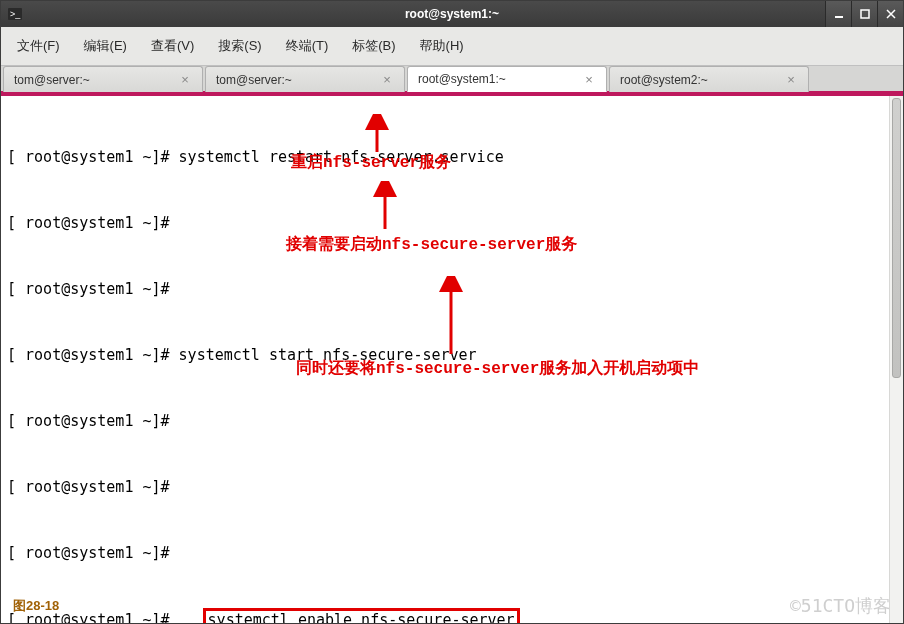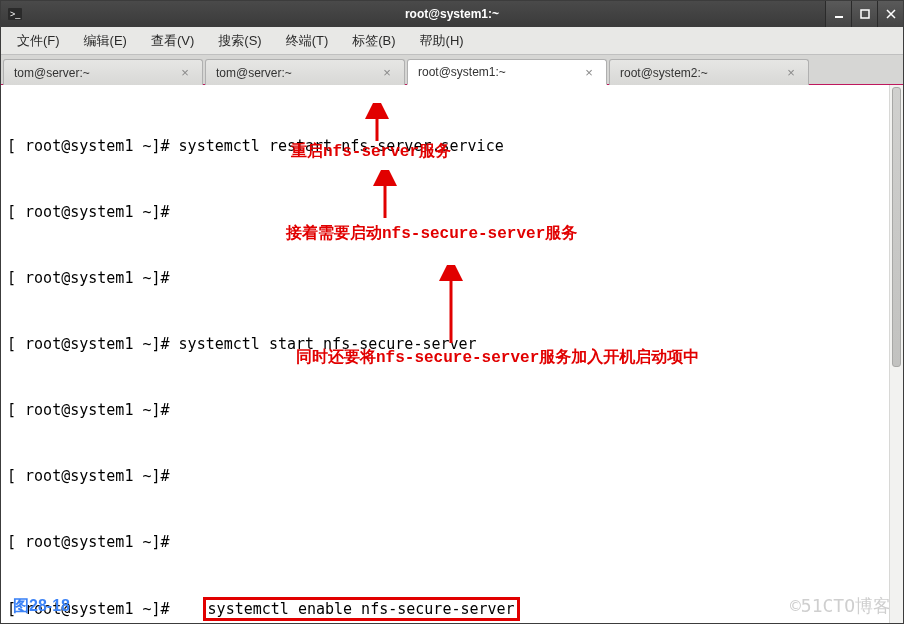--- a/index.html
+++ b/index.html
@@ -42,38 +42,38 @@
     }
     .tb-btn {
       width: 26px; height: 100%;
       background: linear-gradient(#5a5a5a,#444);
       border-left: 1px solid #2a2a2a;
       display: flex; align-items: center; justify-content: center;
       color: #fff; font-size: 11px;
     }
     .tb-btn svg { width: 10px; height: 10px; }
     .menubar {
-      height: 28px;
+      height: 39px;
       background: #e8e8e6;
       border-bottom: 1px solid #c0c0c0;
       display: flex;
       align-items: center;
       padding: 0 6px;
       gap: 4px;
       font-size: 13px;
       color: #2a2a2a;
     }
     .menu-item {
       padding: 3px 10px;
       cursor: default;
     }
     .tabbar {
       height: 30px;
       background: #d6d6d4;
-      border-bottom: 1px solid #be185d;
+      border-bottom: 5px solid #be185d;
       display: flex;
       align-items: flex-end;
       padding: 0 2px;
       gap: 2px;
     }
     .tab {
       height: 26px;
       min-width: 200px;
       padding: 0 10px;
       background: linear-gradient(#e6e6e4,#d8d8d6);
@@ -130,22 +130,22 @@
       white-space: nowrap;
     }
     .arrow {
       position: absolute;
       pointer-events: none;
     }
     .fig-label {
       position: absolute;
       left: 12px;
       bottom: 6px;
-      color: #3b82f6;
-      font-size: 16px;
+      color: #a16207;
+      font-size: 13px;
       font-weight: bold;
       font-family: "SimSun","Liberation Sans",sans-serif;
       margin-top: 24px;
     }
     .watermark {
       position: absolute;
       right: 12px;
       bottom: 6px;
       color: #cfcfcf;
       font-size: 18px;

